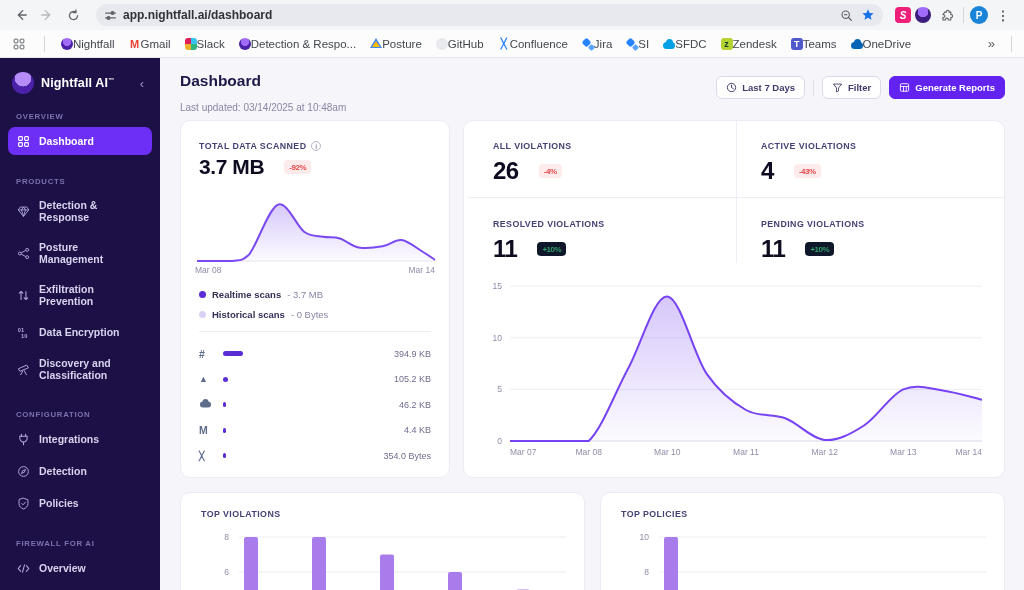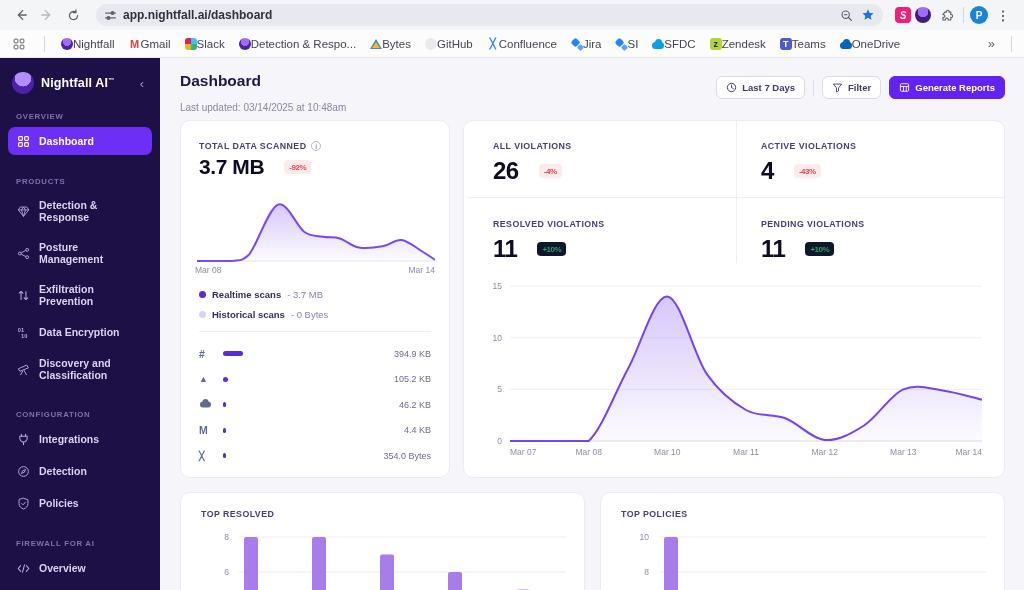--- a/index.html
+++ b/index.html
@@ -11,21 +11,21 @@
   .nav-btn.disabled { color:#b6babf; }
   .omnibox { flex:1; height:22px; background:#e7e9ee; border-radius:12px; margin:0 8px; display:flex; align-items:center; padding:0 8px; gap:6px; }
   .omnibox .url { font-size:12px; color:#2f3237; font-weight:600; flex:1; }
   .pill-right { display:flex; align-items:center; gap:8px; }
   .ext-pink { width:16px; height:16px; border-radius:4px; background:#ef1e79; color:#fff; font-size:10px; font-weight:700; display:flex; align-items:center; justify-content:center; font-style:italic; }
   .ext-nf { width:16px; height:16px; border-radius:50%; background:radial-gradient(circle at 50% 30%, #a06bf8 0 38%, #3d1d7e 40%); }
   .avatar { width:18px; height:18px; border-radius:50%; background:#1a84d8; color:#fff; font-size:10px; font-weight:700; display:flex; align-items:center; justify-content:center; }
   .tb-sep { width:1px; height:16px; background:#d4d7dc; margin:0 2px; }
 
   .bookmarks { height:28px; background:#fcfcfd; border-bottom:1px solid #e6e6ea; display:flex; align-items:center; padding:0 10px; gap:14px; font-size:11.5px; color:#43474d; }
-  .bm { display:flex; align-items:center; gap:0; cursor:pointer; white-space:nowrap; }
+  .bm { display:flex; gap:0; cursor:pointer; white-space:nowrap; }
   .fav { width:12px; height:12px; display:inline-flex; align-items:center; justify-content:center; font-size:10px; font-weight:700; }
   .fav.nightfall { border-radius:50%; background:radial-gradient(circle at 50% 32%, #a06bf8 0 40%, #4a21a8 42%); }
   .fav.gmail { color:#ea4335; font-size:11px; }
   .fav.slack { border-radius:3px; background:conic-gradient(#36c5f0 0 25%, #2eb67d 0 50%, #ecb22e 0 75%, #e01e5a 0); }
   .fav.gdrive { width:0; height:0; border-left:6px solid transparent; border-right:6px solid transparent; border-bottom:10px solid #4285f4; position:relative; }
   .fav.gdrive::after { content:""; position:absolute; left:-4px; top:3px; width:0; height:0; border-left:4px solid transparent; border-right:4px solid transparent; border-bottom:6px solid #fbbc04; }
   .fav.github { border-radius:50%; background:#e8eaed; }
   .fav.confluence { color:#2684ff; font-weight:800; }
   .fav.jira { position:relative; }
   .fav.jira::before { content:""; position:absolute; width:7px; height:7px; background:#2684ff; border-radius:2px; transform:rotate(45deg); left:1px; top:1px; }
@@ -182,21 +182,21 @@
   <div class="bm">
       <span class="fav slack"></span>
       <span>Slack</span>
     </div>
   <div class="bm">
       <span class="fav nightfall"></span>
       <span>Detection &amp; Respo...</span>
     </div>
   <div class="bm">
       <span class="fav gdrive"></span>
-      <span>Bytes</span>
+      <span>Posture</span>
     </div>
   <div class="bm">
       <span class="fav github"></span>
       <span>GitHub</span>
     </div>
   <div class="bm">
       <span class="fav confluence">╳</span>
       <span>Confluence</span>
     </div>
   <div class="bm">
@@ -522,21 +522,21 @@
             <text x="112.66666666666667" y="186" text-anchor="middle" font-size="8.5" fill="#8e8ca8">Mar 08</text>
             <text x="191.33333333333334" y="186" text-anchor="middle" font-size="8.5" fill="#8e8ca8">Mar 10</text>
             <text x="270" y="186" text-anchor="middle" font-size="8.5" fill="#8e8ca8">Mar 11</text>
             <text x="348.6666666666667" y="186" text-anchor="middle" font-size="8.5" fill="#8e8ca8">Mar 12</text>
             <text x="427.3333333333333" y="186" text-anchor="middle" font-size="8.5" fill="#8e8ca8">Mar 13</text>
             <text x="506" y="186" text-anchor="end" font-size="8.5" fill="#8e8ca8">Mar 14</text>
           </svg></div>
     </div>
 
     <div class="card" id="card-detectors">
-      <div class="card-label bchart-title">TOP RESOLVED</div>
+      <div class="card-label bchart-title">TOP VIOLATIONS</div>
       <div class="bar-host"><svg width="385" height="200">
             <line x1="48" x2="375" y1="14" y2="14" stroke="#ededf4" stroke-width="1"></line>
             <text x="38" y="17" text-anchor="end" font-size="8.5" fill="#8e8ca8">8</text>
             <line x1="48" x2="375" y1="49" y2="49" stroke="#ededf4" stroke-width="1"></line>
             <text x="38" y="52" text-anchor="end" font-size="8.5" fill="#8e8ca8">6</text>
             <rect x="53" y="14" width="14" height="140" rx="2" fill="#a87ceb"></rect>
             <rect x="121" y="14" width="14" height="140" rx="2" fill="#a87ceb"></rect>
             <rect x="189" y="31.5" width="14" height="122.5" rx="2" fill="#a87ceb"></rect>
             <rect x="257" y="49" width="14" height="105" rx="2" fill="#a87ceb"></rect>
             <rect x="325" y="66.5" width="14" height="87.5" rx="2" fill="#a87ceb"></rect>

